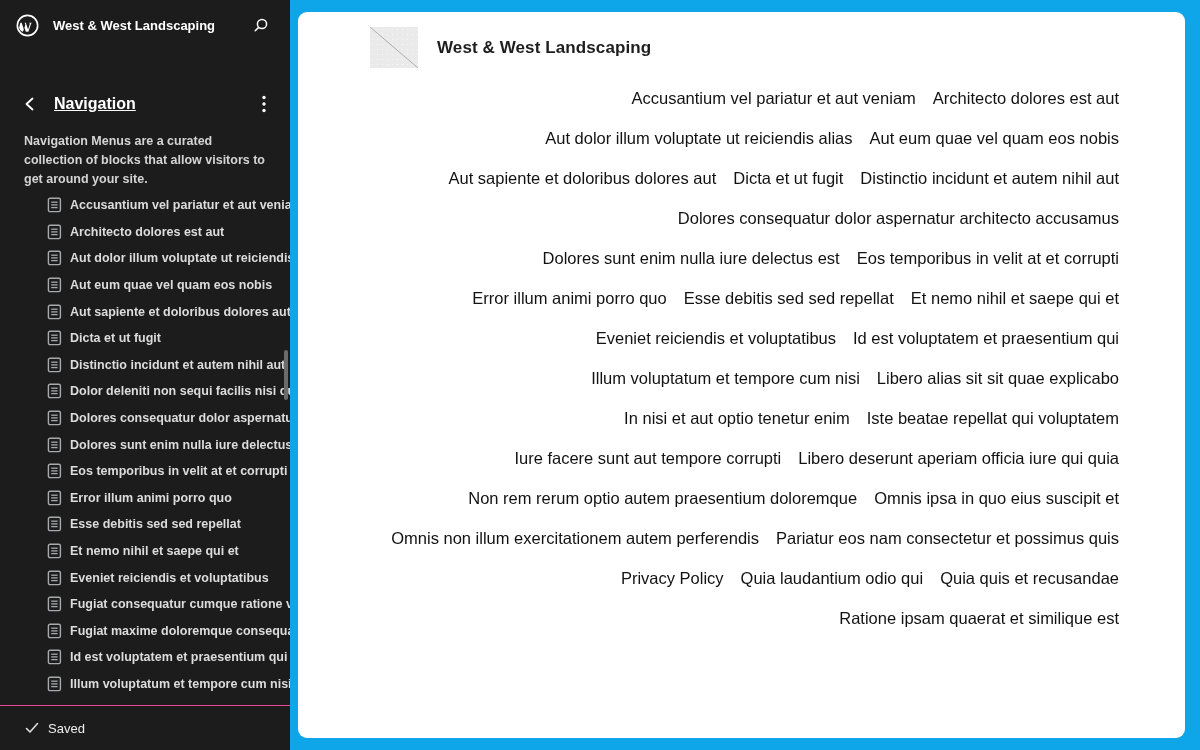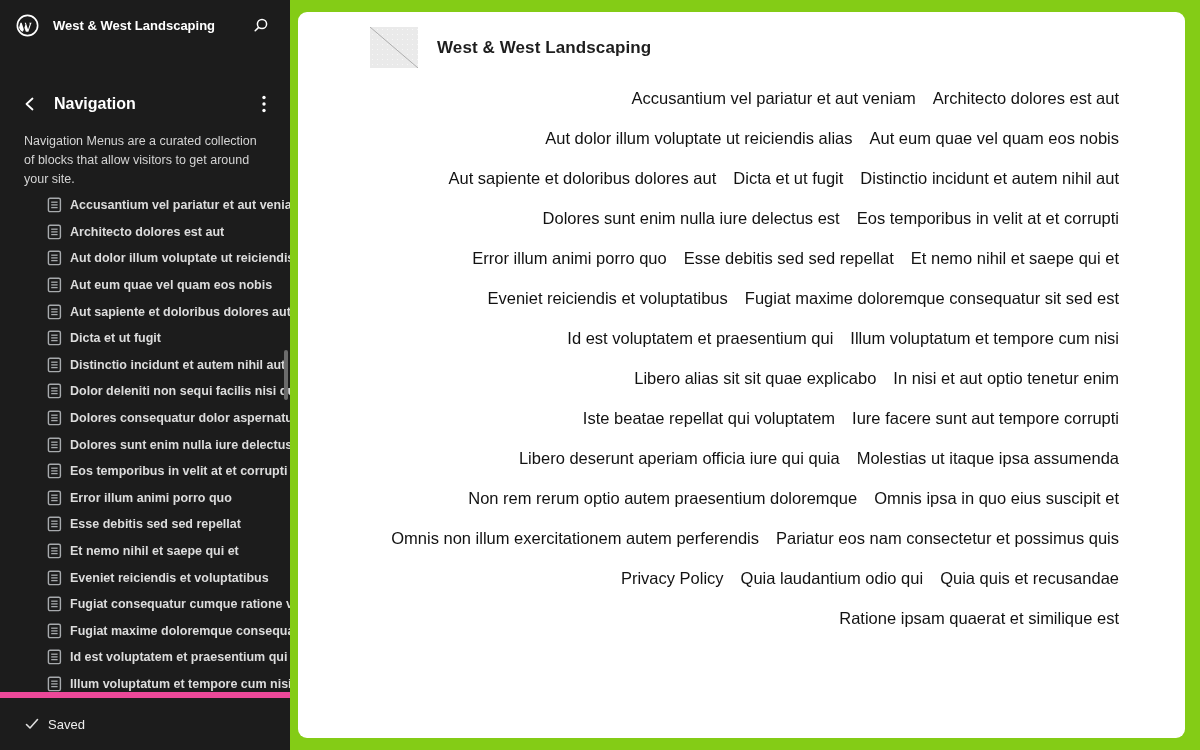--- a/index.html
+++ b/index.html
@@ -1,52 +1,52 @@
 <!DOCTYPE html>
 <html><head>
 <meta charset="utf-8">
 <style>
   * { margin:0; padding:0; box-sizing:border-box; }
   html,body { width:1200px; height:750px; background:#000; overflow:hidden;
               font-family:"Liberation Sans", sans-serif; }
-  .stage { position:relative; width:1200px; height:750px; background:#84cc16; }
+  .stage { position:relative; width:1200px; height:750px; background:#0ea5e9; }
 
   
   .sidebar { position:absolute; left:0; top:0; width:290px; height:750px;
              background:#1c1c1c; color:#ddd; }
   .sb-top { position:absolute; top:0; left:0; right:0; height:50px;
             display:flex; align-items:center; padding:0 16px; }
   .wp-logo { width:23px; height:23px; flex:0 0 auto; }
   .sb-site-title { margin-left:14px; font-size:13px; font-weight:700; color:#fff;
                    white-space:nowrap; }
   .sb-spacer { flex:1; }
   .icon-btn { width:28px; height:28px; display:flex; align-items:center;
               justify-content:center; cursor:pointer; background:none; border:none; }
 
   .nav-header { position:absolute; top:90px; left:16px; right:12px; height:28px;
                 display:flex; align-items:center; }
-  .nav-title { font-size:16px; font-weight:700; color:#fff; margin-left:10px; }
+  .nav-title { font-size:16px; font-weight:700; color:#fff; margin-left:10px;text-decoration:underline; }
 
   .nav-desc { position:absolute; top:132px; left:24px; right:22px;
-              font-size:12.5px; line-height:1.52; color:#d4d4d4; font-weight:400; }
+              font-size:12.5px; line-height:1.52; color:#d4d4d4; font-weight:700; }
 
   .menu-list { position:absolute; top:192px; left:0; right:0; bottom:50px;
                overflow:hidden; }
   .menu-item { display:flex; align-items:center; height:26.6px;
                padding-left:47px; cursor:pointer; }
   .menu-item .pg-ic { width:15px; height:16px; flex:0 0 auto; margin-right:8px;
                       display:flex; align-items:center; }
   .menu-item .lbl { font-size:12.5px; font-weight:600; color:#dcdcdc; white-space:nowrap;
                     overflow:hidden; }
 
   .sb-scroll-thumb { position:absolute; right:2px; top:350px; width:4px; height:50px;
                      background:#6b6b6b; border-radius:2px; }
 
-  .sb-footer { position:absolute; left:0; right:0; bottom:0; height:58px;
-               border-top:6px solid #ec4899; display:flex; align-items:center;
+  .sb-footer { position:absolute; left:0; right:0; bottom:0; height:45px;
+               border-top:1px solid #ec4899; display:flex; align-items:center;
                padding-left:25px; background:#1c1c1c; }
   .saved-label { margin-left:9px; font-size:13px; color:#ededed; }
 
   
   .canvas { position:absolute; left:298px; top:12px; width:887px; height:726px;
             background:#fff; border-radius:9px; overflow:hidden; }
   .site-header { position:absolute; left:72px; top:15px; display:flex;
                  align-items:center; }
   .logo-ph { width:48px; height:41px; background:#eaeaea; position:relative;
              background-image:radial-gradient(#f7f7f7 0.8px, transparent 0.8px);
@@ -364,51 +364,50 @@
 
         <a class="nav-link">Aut eum quae vel quam eos nobis</a>
 
         <a class="nav-link">Aut sapiente et doloribus dolores aut</a>
 
         <a class="nav-link">Dicta et ut fugit</a>
 
         <a class="nav-link">Distinctio incidunt et autem nihil aut</a>
 
 
+        <a class="nav-link">Dolores consequatur dolor aspernatur architecto accusamus</a>
 
         <a class="nav-link">Dolores sunt enim nulla iure delectus est</a>
 
         <a class="nav-link">Eos temporibus in velit at et corrupti</a>
 
         <a class="nav-link">Error illum animi porro quo</a>
 
         <a class="nav-link">Esse debitis sed sed repellat</a>
 
         <a class="nav-link">Et nemo nihil et saepe qui et</a>
 
         <a class="nav-link">Eveniet reiciendis et voluptatibus</a>
 
 
-        <a class="nav-link">Fugiat maxime doloremque consequatur sit sed est</a>
 
         <a class="nav-link">Id est voluptatem et praesentium qui</a>
 
         <a class="nav-link">Illum voluptatum et tempore cum nisi</a>
 
         <a class="nav-link">Libero alias sit sit quae explicabo</a>
 
         <a class="nav-link">In nisi et aut optio tenetur enim</a>
 
         <a class="nav-link">Iste beatae repellat qui voluptatem</a>
 
         <a class="nav-link">Iure facere sunt aut tempore corrupti</a>
 
         <a class="nav-link">Libero deserunt aperiam officia iure qui quia</a>
 
-        <a class="nav-link">Molestias ut itaque ipsa assumenda</a>
 
 
         <a class="nav-link">Non rem rerum optio autem praesentium doloremque</a>
 
         <a class="nav-link">Omnis ipsa in quo eius suscipit et</a>
 
         <a class="nav-link">Omnis non illum exercitationem autem perferendis</a>
 
 
         <a class="nav-link">Pariatur eos nam consectetur et possimus quis</a>

